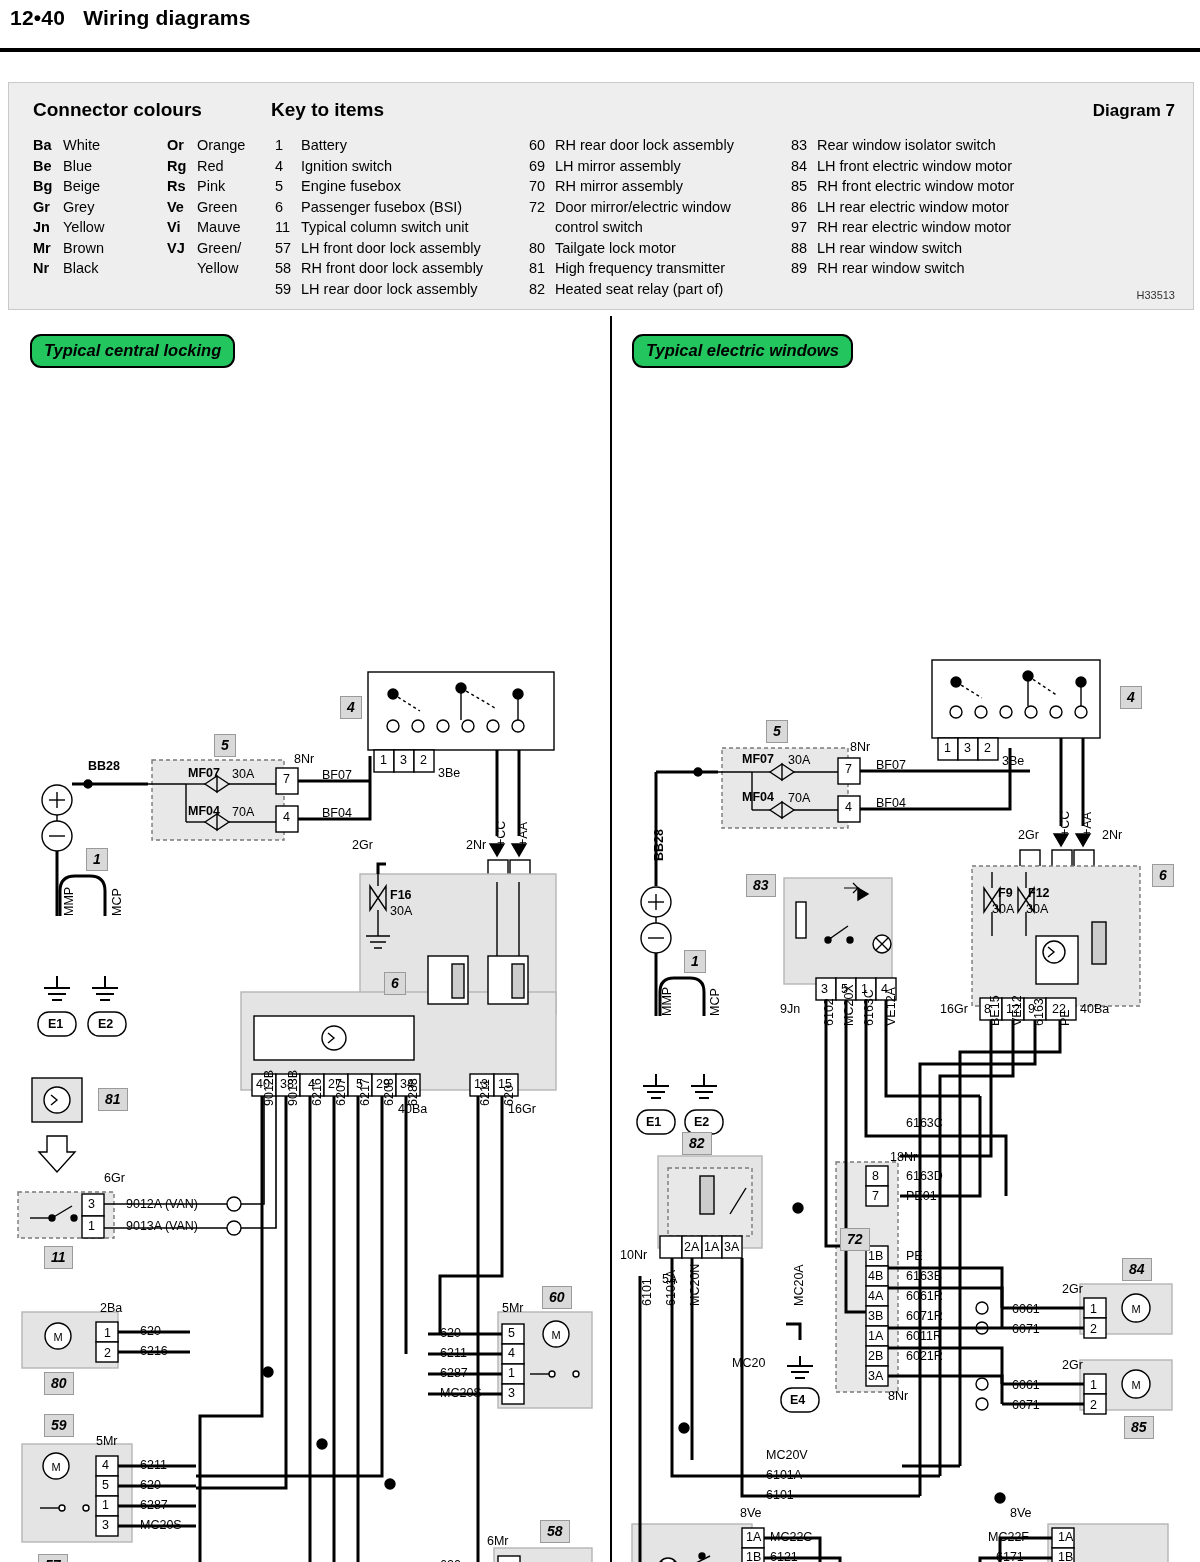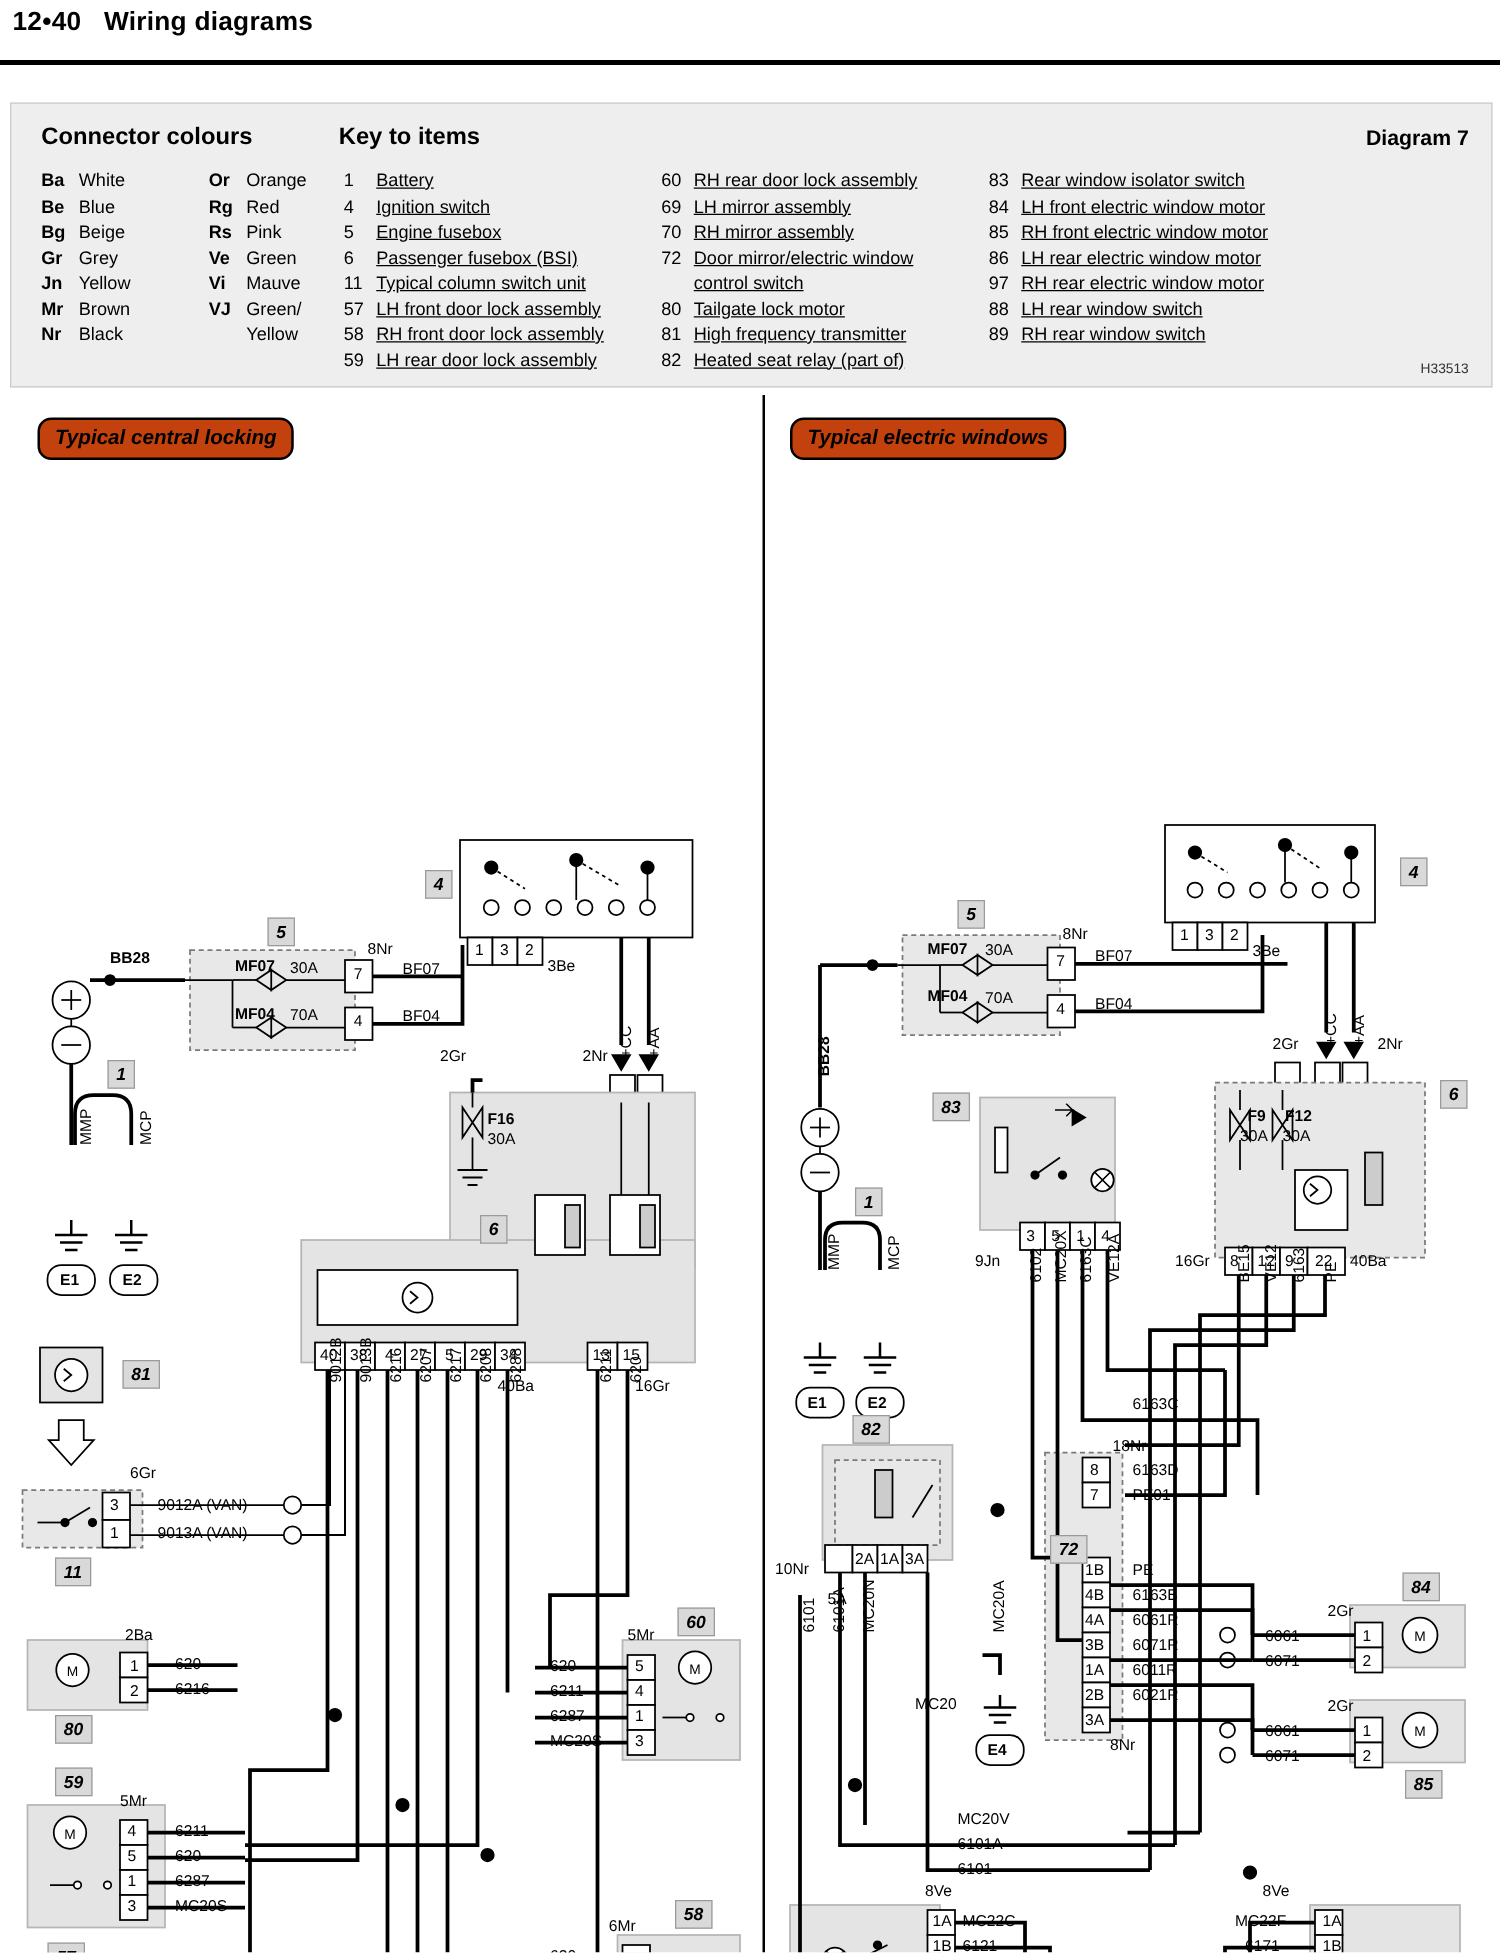--- a/index.html
+++ b/index.html
@@ -81,21 +81,20 @@
     width: 30px;
     font-weight: bold;
   }
   .cc1 { left: 24px; top: 52px; }
   .cc2 { left: 158px; top: 52px; }
 
   .items-col {
     position: absolute;
     font-size: 14.5px;
     line-height: 20.5px;
-    text-decoration: underline;
   }
   .items-col .row { white-space: nowrap; }
   .items-col .num {
     display: inline-block;
     width: 26px;
     text-align: left;
   }
   .ic1 { left: 266px; top: 52px; }
   .ic2 { left: 520px; top: 52px; }
   .ic3 { left: 782px; top: 52px; }
@@ -113,21 +112,21 @@
     left: 610px;
     top: 0px;
     width: 2px;
     height: 1246px;
     background: #000;
   }
   .panel-title {
     position: absolute;
     border: 2px solid #000;
     border-radius: 11px;
-    background: #c2410c;
+    background: #22c55e;
     font-style: italic;
     font-weight: bold;
     font-size: 16.5px;
     padding: 5px 12px 6px 12px;
     white-space: nowrap;
   }
   .pt-left { left: 30px; top: 18px; }
   .pt-right { left: 632px; top: 18px; }
 
   

